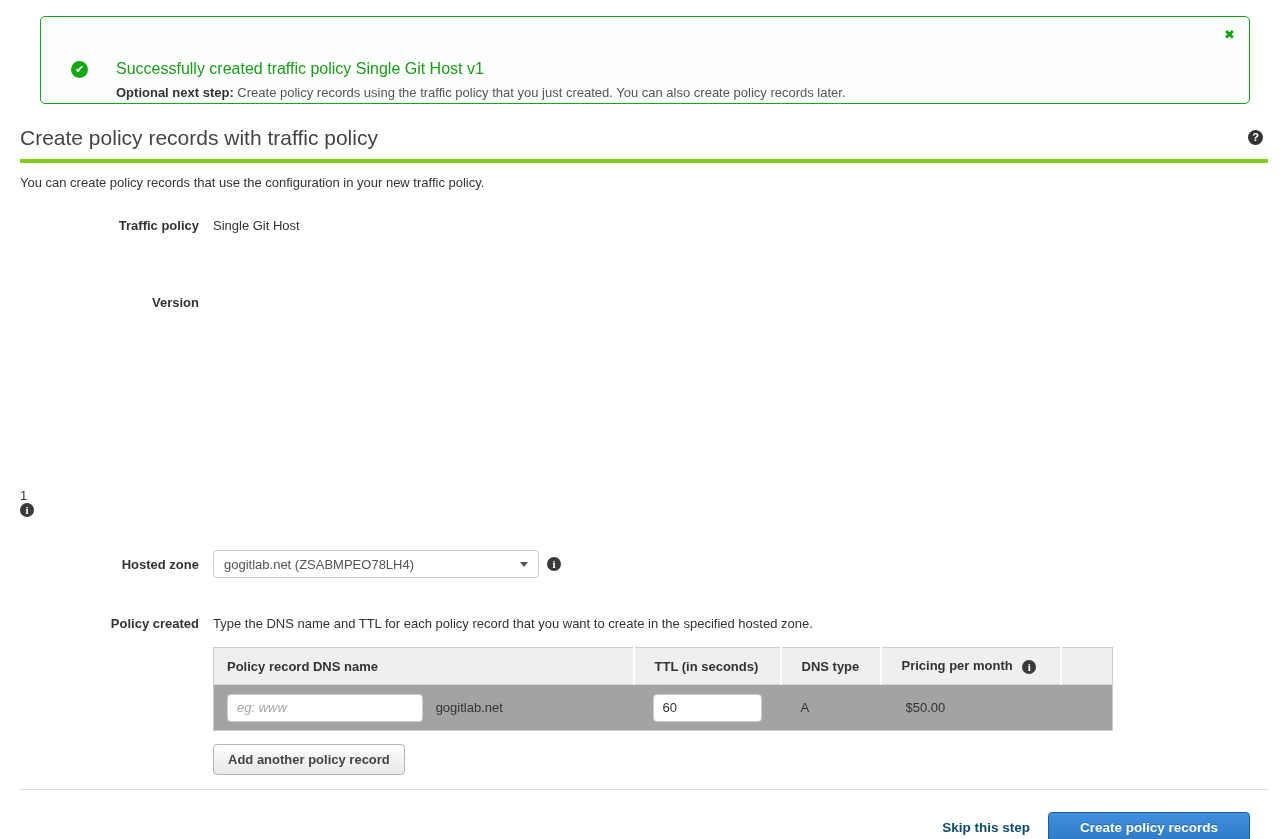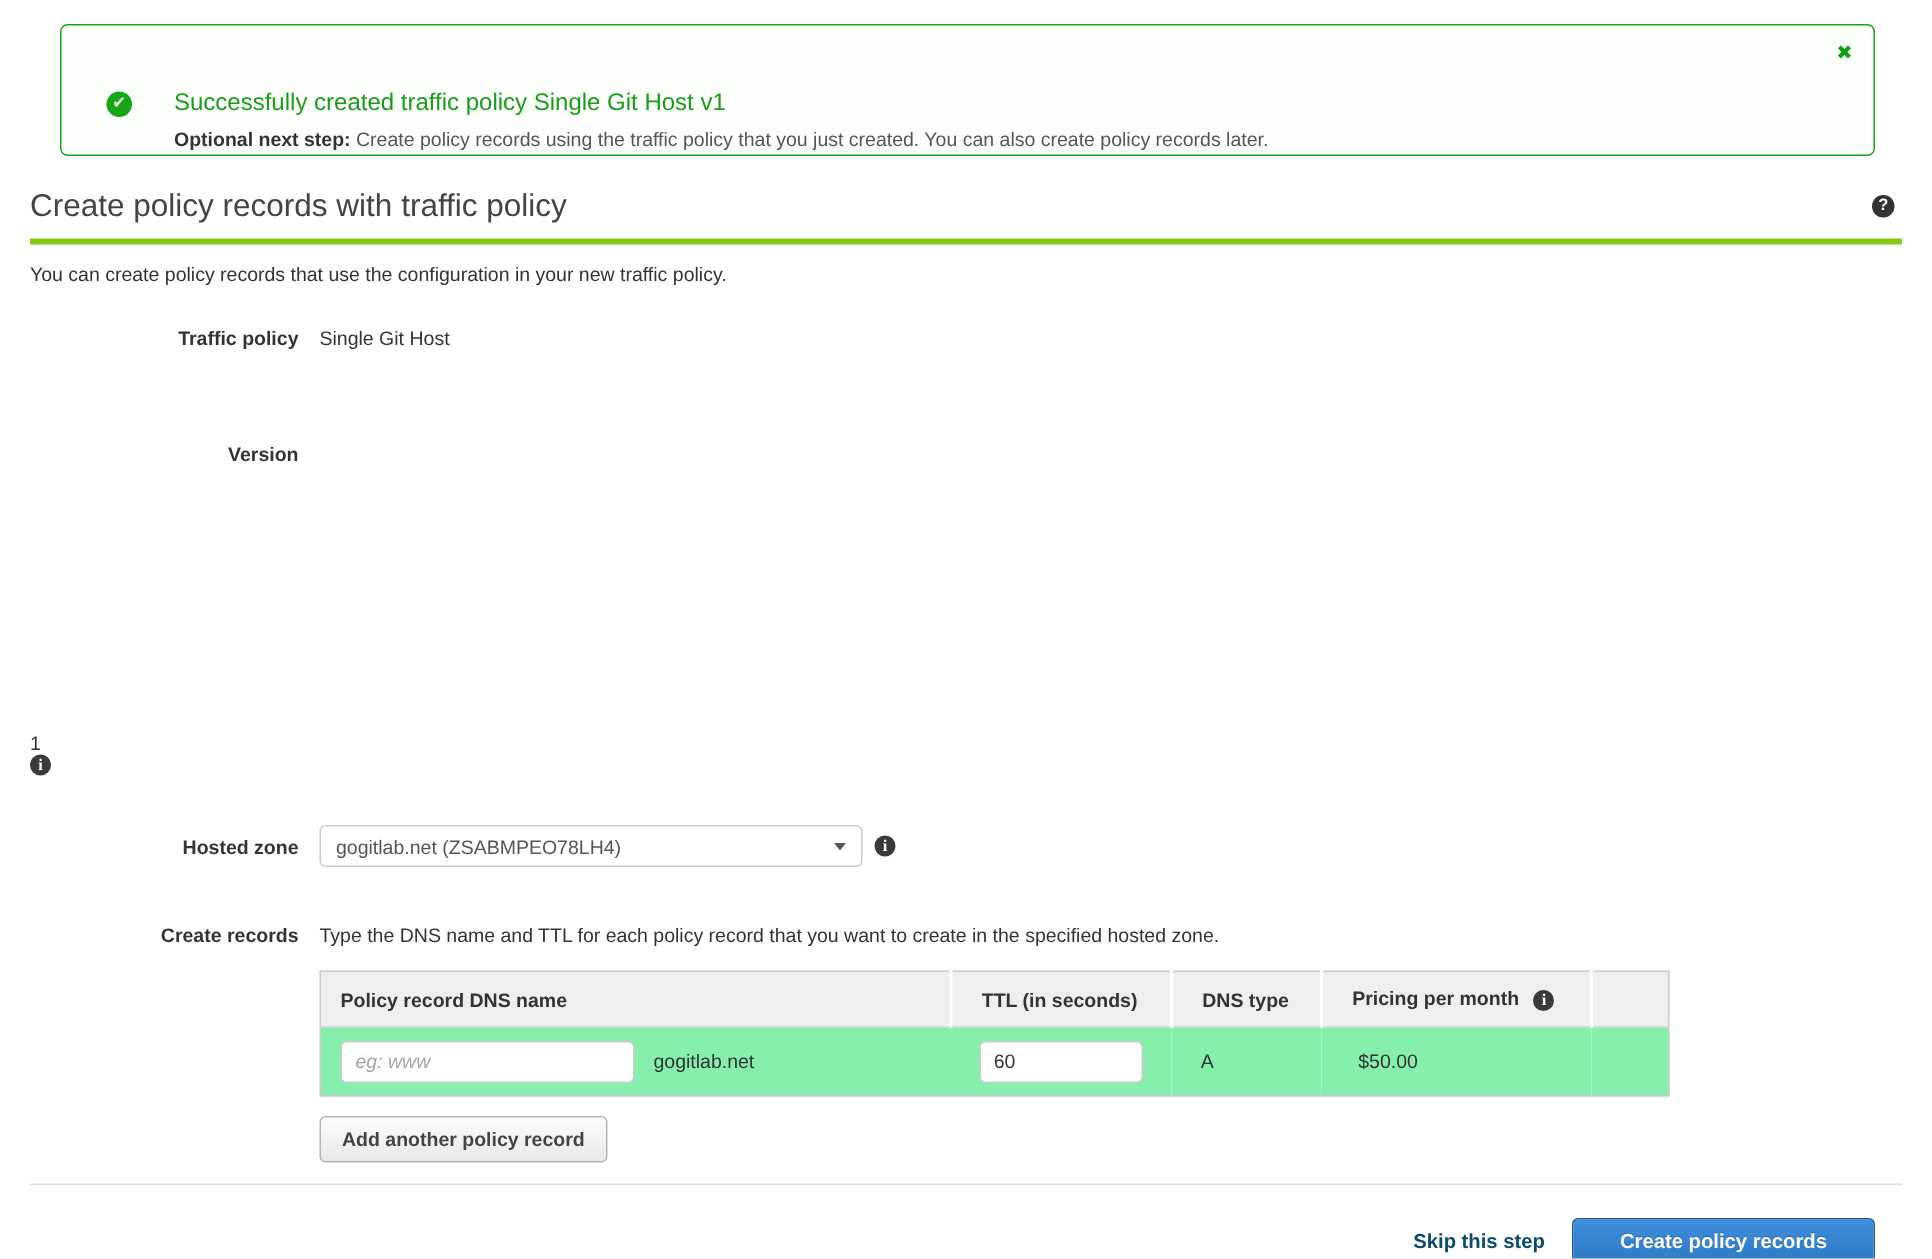--- a/index.html
+++ b/index.html
@@ -76,21 +76,21 @@
   .info-badge {
     display: inline-block; vertical-align: middle;
     width: 14px; height: 14px; border-radius: 50%;
     background: #3a3a3a; color: #fff;
     font-family: "Liberation Serif", serif;
     font-size: 11px; font-weight: bold; line-height: 14px; text-align: center;
     cursor: pointer;
   }
 
   .zone-select {
-    width: 362px; height: 28px;
+    width: 326px; height: 28px;
     border: 1px solid #ccc; border-radius: 4px;
     background: #fff; color: #555;
     display: flex; align-items: center; justify-content: space-between;
     padding: 0 10px; cursor: pointer;
   }
   .caret-down {
     width: 0; height: 0; margin-left: 8px;
     border-left: 4px solid transparent;
     border-right: 4px solid transparent;
     border-top: 5px solid #555;
@@ -110,21 +110,21 @@
     background: #efefef;
     border-bottom: 1px solid #d5d5d5;
     border-left: 2px solid #fff;
     height: 37px;
     font-size: 13px; font-weight: bold; color: #333;
     text-align: left; padding: 0 0 0 20px;
   }
   table.records th:first-child { border-left: none; padding-left: 13px; }
   table.records { border: 1px solid #ccc; }
   table.records td {
-    background: #86efac; height: 46px;
+    background: #a3a3a3; height: 46px;
     padding: 0; vertical-align: middle;
   }
   .col-name { width: 420px; }
   .col-ttl { width: 147px; }
   .col-type { width: 100px; }
   .col-price { width: 180px; }
   .col-extra { width: 52px; }
 
   input.txt {
     height: 28px; border: 1px solid #ccc; border-radius: 4px;
@@ -210,21 +210,21 @@
     <div class="form-row row-zone">
       <div class="form-label">Hosted zone</div>
       <div class="zone-select">
         <span>gogitlab.net (ZSABMPEO78LH4)</span>
         <span class="caret-down"></span>
       </div>
       <span class="info-badge zone-info">i</span>
     </div>
 
     <div class="form-row row-records">
-      <div class="form-label">Create records</div>
+      <div class="form-label">Policy created</div>
       <div class="records-block">
         <div class="records-desc">Type the DNS name and TTL for each policy record that you want to create in the specified hosted zone.</div>
 
         <table class="records">
           <colgroup>
             <col class="col-name">
               <col class="col-ttl">
               <col class="col-type">
               <col class="col-price">
               <col class="col-extra">

